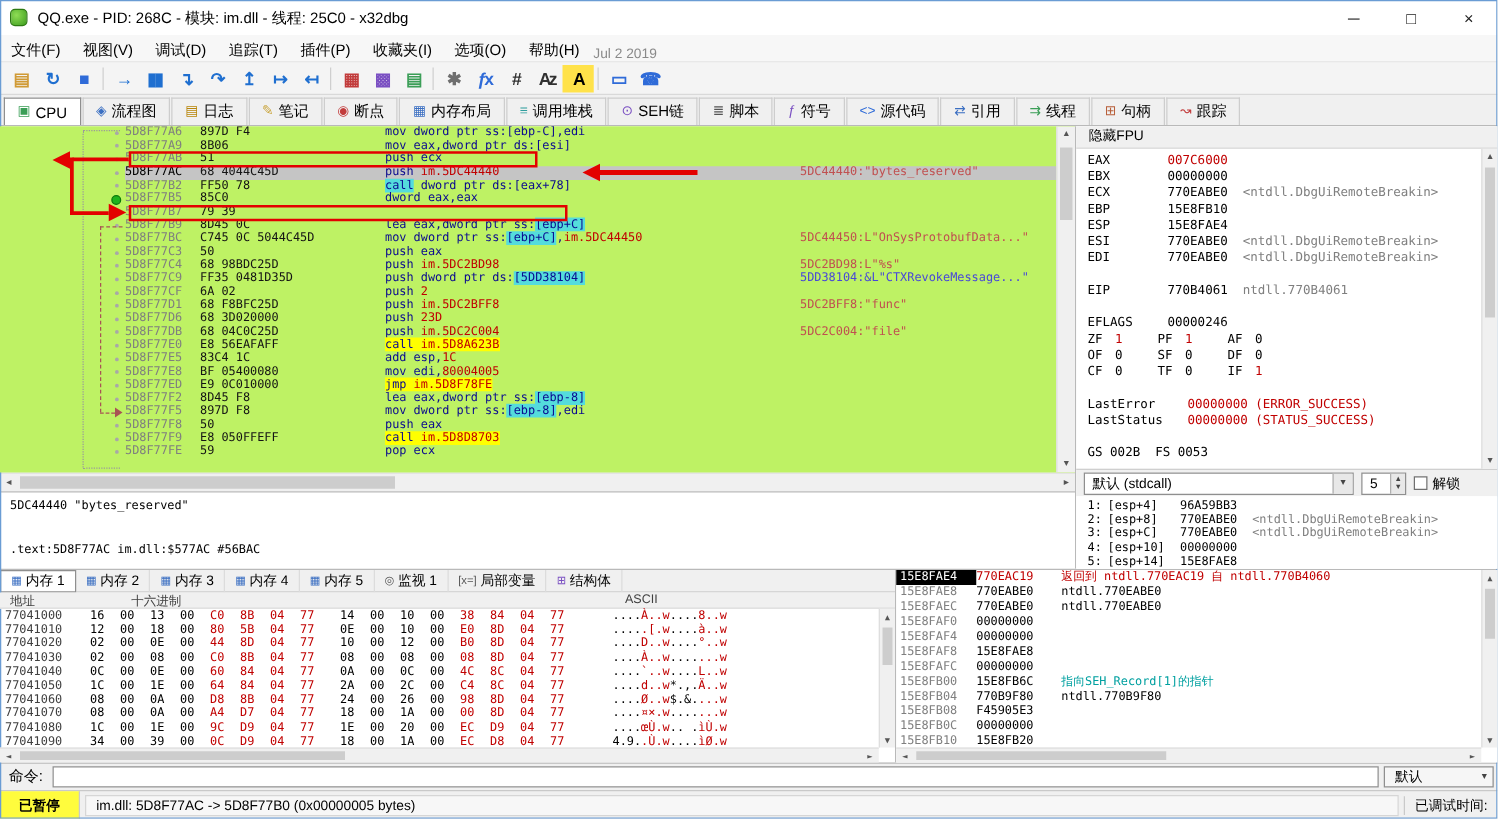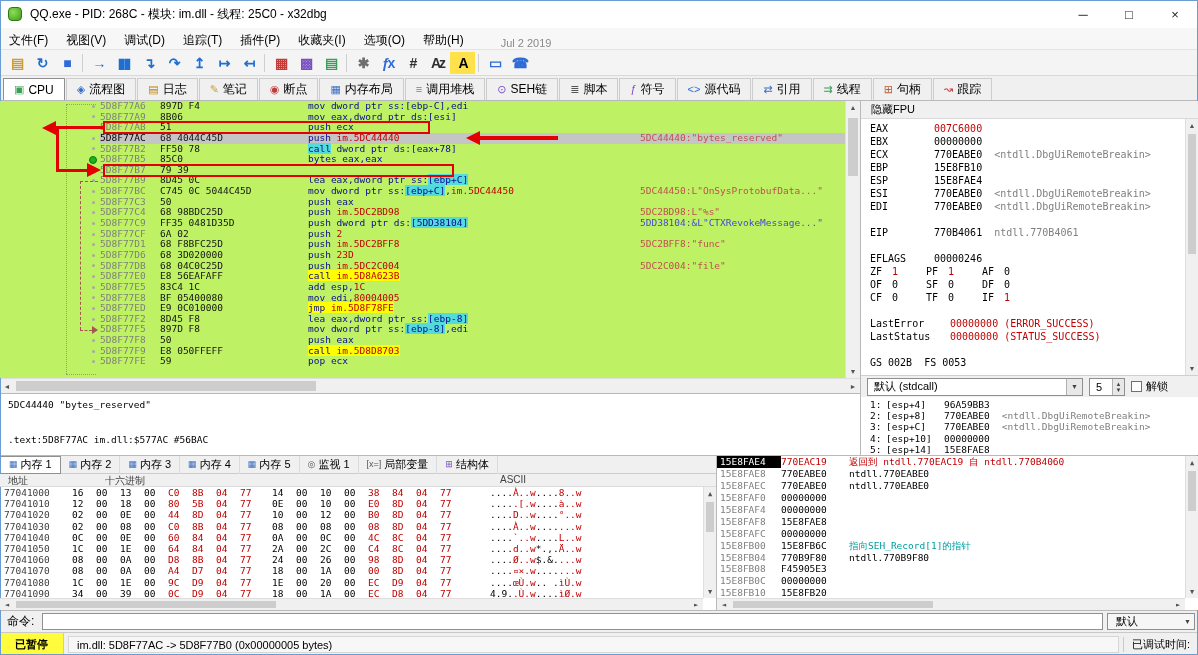--- a/index.html
+++ b/index.html
@@ -8,21 +8,21 @@
   .win{width:1198px;height:655px;display:flex;flex-direction:column;background:#f0f0f0;outline:1px solid #6a9cd4;outline-offset:-1px}
   
   .titlebar{height:28px;background:#fff;display:flex;align-items:center;padding-left:8px;flex:none}
   .appicon{width:14px;height:14px;border-radius:4px;background:radial-gradient(circle at 35% 35%,#8fdd55,#3f9e1f);border:1px solid #2d7a12}
   .title{margin-left:8px;font-size:12px}
   .wctrl{margin-left:auto;display:flex;height:28px}
   .wc{width:46px;display:flex;align-items:center;justify-content:center;font-size:13px;color:#222}
   
   .menubar{height:22px;background:#f7f7f7;display:flex;align-items:flex-end;flex:none;border-bottom:1px solid #e3e3e3}
   .mitem{padding:0 9px;font-size:12px}
-  .menudate{color:#8a8a8a;font-size:11px;margin-left:28px}
+  .menudate{color:#8a8a8a;font-size:11px;margin-left:2px}
   
   .toolbar{height:26px;background:#f4f4f4;display:flex;align-items:center;padding:0 4px;flex:none;border-bottom:1px solid #d9d9d9}
   .tbicon{width:25px;height:22px;display:flex;align-items:center;justify-content:center;font-size:14px;font-weight:bold;letter-spacing:-2px}
   .tbsep{width:1px;height:18px;background:#cfcfcf;margin:0 3px}
   
   .tabbar{height:25px;background:#f0f0f0;display:flex;align-items:flex-end;padding-left:3px;border-bottom:1px solid #b9b9b9;flex:none}
   .tab{height:22px;display:flex;align-items:center;gap:4px;padding:0 10px;font-size:12px;background:#f0f0f0;border:1px solid #cdcdcd;border-bottom:none;margin-right:1px;white-space:nowrap}
   .tab.active{background:#ffffff;border-color:#8f8f8f}
   .tico{font-size:11px;line-height:1}
   
@@ -248,21 +248,21 @@
 
   <div class="main">
     <div class="left">
       <div class="disasm">
         <div id="disasm-rows">
             <div class="drow"><span class="dgut"><span class="dots"></span></span><span class="dbody"><span class="daddr">5D8F77A6</span><span class="dbytes">897D F4</span><span class="dins"><span class="tk-p">mov dword ptr ss:[ebp-C],edi</span></span><span class="dcmt"></span></span></div>
             <div class="drow"><span class="dgut"><span class="dots"></span></span><span class="dbody"><span class="daddr">5D8F77A9</span><span class="dbytes">8B06</span><span class="dins"><span class="tk-p">mov eax,dword ptr ds:[esi]</span></span><span class="dcmt"></span></span></div>
             <div class="drow"><span class="dgut"><span class="dots"></span></span><span class="dbody"><span class="daddr">5D8F77AB</span><span class="dbytes">51</span><span class="dins"><span class="tk-p">push ecx</span></span><span class="dcmt"></span></span></div>
             <div class="drow sel"><span class="dgut"><span class="dots"></span></span><span class="dbody"><span class="daddr">5D8F77AC</span><span class="dbytes">68 4044C45D</span><span class="dins"><span class="tk-p">push </span><span class="tk-r">im.5DC44440</span></span><span class="dcmt cc-red">5DC44440:"bytes_reserved"</span></span></div>
             <div class="drow"><span class="dgut"><span class="dots"></span></span><span class="dbody"><span class="daddr">5D8F77B2</span><span class="dbytes">FF50 78</span><span class="dins"><span class="tk-cb">call</span><span class="tk-p"> dword ptr ds:[eax+78]</span></span><span class="dcmt"></span></span></div>
-            <div class="drow"><span class="dgut"><span class="dotg"></span></span><span class="dbody"><span class="daddr">5D8F77B5</span><span class="dbytes">85C0</span><span class="dins"><span class="tk-p">bytes eax,eax</span></span><span class="dcmt"></span></span></div>
+            <div class="drow"><span class="dgut"><span class="dotg"></span></span><span class="dbody"><span class="daddr">5D8F77B5</span><span class="dbytes">85C0</span><span class="dins"><span class="tk-p">dword eax,eax</span></span><span class="dcmt"></span></span></div>
             <div class="drow"><span class="dgut"><span class="dots"></span></span><span class="dbody"><span class="daddr">5D8F77B7</span><span class="dbytes">79 39</span><span class="dcmt"></span></span></div>
             <div class="drow"><span class="dgut"><span class="dots"></span></span><span class="dbody"><span class="daddr">5D8F77B9</span><span class="dbytes">8D45 0C</span><span class="dins"><span class="tk-p">lea eax,dword ptr ss:</span><span class="tk-cb">[ebp+C]</span></span><span class="dcmt"></span></span></div>
             <div class="drow"><span class="dgut"><span class="dots"></span></span><span class="dbody"><span class="daddr">5D8F77BC</span><span class="dbytes">C745 0C 5044C45D</span><span class="dins"><span class="tk-p">mov dword ptr ss:</span><span class="tk-cb">[ebp+C]</span><span class="tk-p">,</span><span class="tk-r">im.5DC44450</span></span><span class="dcmt cc-red">5DC44450:L"OnSysProtobufData..."</span></span></div>
             <div class="drow"><span class="dgut"><span class="dots"></span></span><span class="dbody"><span class="daddr">5D8F77C3</span><span class="dbytes">50</span><span class="dins"><span class="tk-p">push eax</span></span><span class="dcmt"></span></span></div>
             <div class="drow"><span class="dgut"><span class="dots"></span></span><span class="dbody"><span class="daddr">5D8F77C4</span><span class="dbytes">68 98BDC25D</span><span class="dins"><span class="tk-p">push </span><span class="tk-r">im.5DC2BD98</span></span><span class="dcmt cc-red">5DC2BD98:L"%s"</span></span></div>
             <div class="drow"><span class="dgut"><span class="dots"></span></span><span class="dbody"><span class="daddr">5D8F77C9</span><span class="dbytes">FF35 0481D35D</span><span class="dins"><span class="tk-p">push dword ptr ds:</span><span class="tk-cb">[5DD38104]</span></span><span class="dcmt cc-blue">5DD38104:&amp;L"CTXRevokeMessage..."</span></span></div>
             <div class="drow"><span class="dgut"><span class="dots"></span></span><span class="dbody"><span class="daddr">5D8F77CF</span><span class="dbytes">6A 02</span><span class="dins"><span class="tk-p">push </span><span class="tk-r">2</span></span><span class="dcmt"></span></span></div>
             <div class="drow"><span class="dgut"><span class="dots"></span></span><span class="dbody"><span class="daddr">5D8F77D1</span><span class="dbytes">68 F8BFC25D</span><span class="dins"><span class="tk-p">push </span><span class="tk-r">im.5DC2BFF8</span></span><span class="dcmt cc-red">5DC2BFF8:"func"</span></span></div>
             <div class="drow"><span class="dgut"><span class="dots"></span></span><span class="dbody"><span class="daddr">5D8F77D6</span><span class="dbytes">68 3D020000</span><span class="dins"><span class="tk-p">push </span><span class="tk-r">23D</span></span><span class="dcmt"></span></span></div>
             <div class="drow"><span class="dgut"><span class="dots"></span></span><span class="dbody"><span class="daddr">5D8F77DB</span><span class="dbytes">68 04C0C25D</span><span class="dins"><span class="tk-p">push </span><span class="tk-r">im.5DC2C004</span></span><span class="dcmt cc-red">5DC2C004:"file"</span></span></div>

